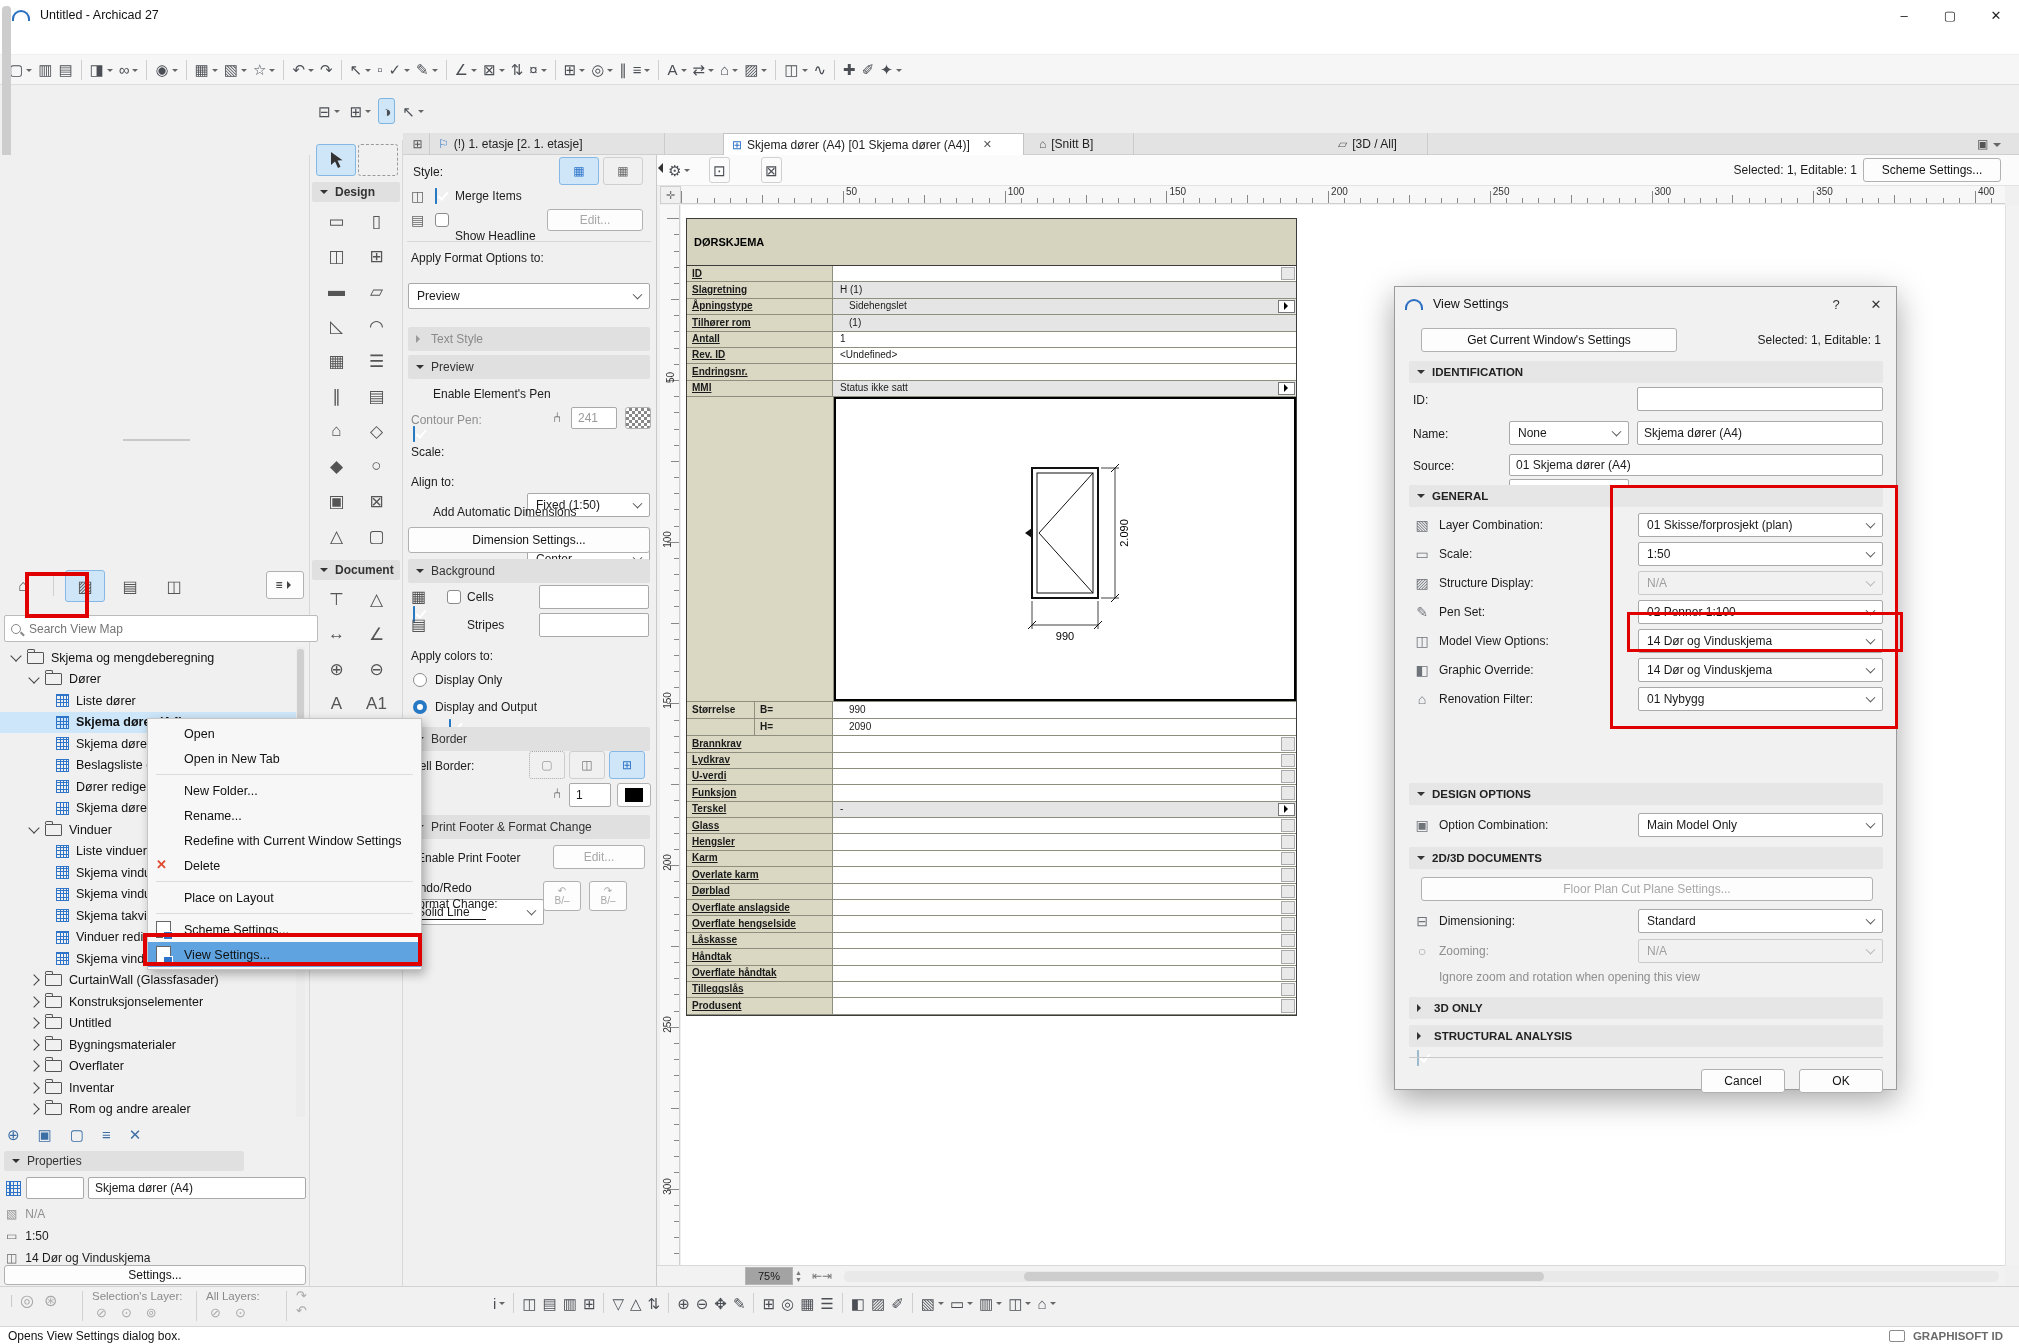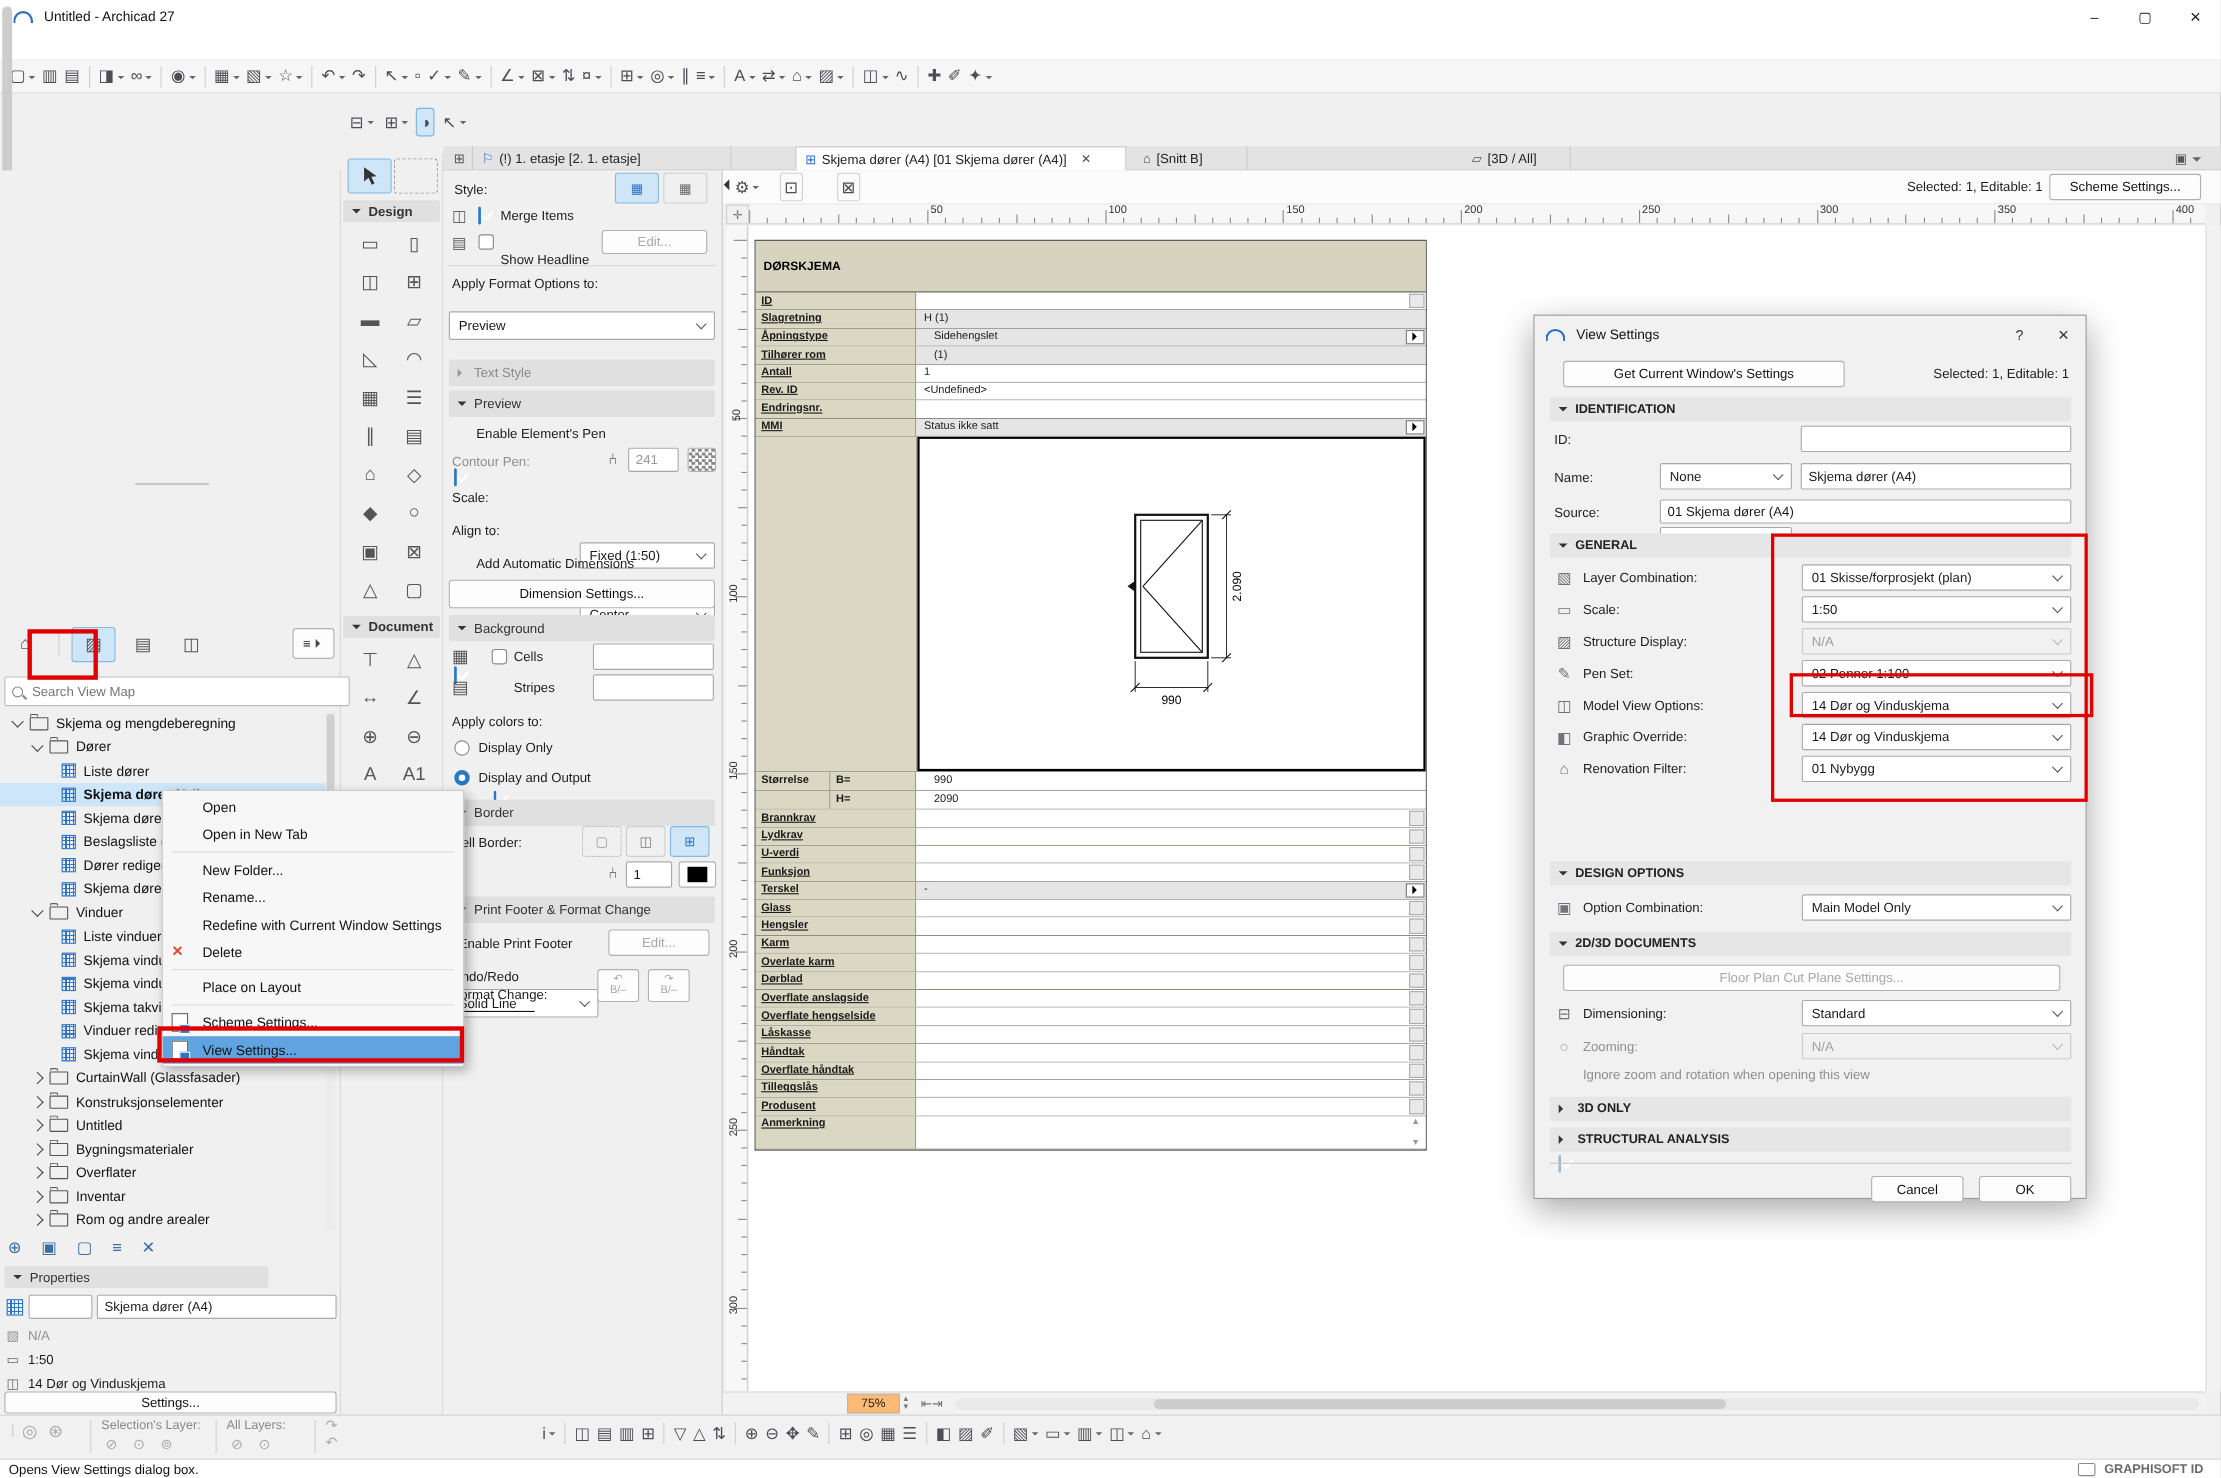--- a/index.html
+++ b/index.html
@@ -109,21 +109,21 @@
   #sched-preview .pl{width:146px;flex:none;background:#dad8c3;border-right:1px solid #8f8f80;}
   #sched-preview .pc{flex:1;border:2px solid #000;margin:0;}
   .sizerow{display:flex;height:17px;border-bottom:1px solid #8f8f80;box-sizing:border-box;}
   .sizerow .c1{width:68px;flex:none;background:#dad8c3;border-right:1px solid #8f8f80;font-size:10px;font-weight:bold;padding:2px 0 0 5px;box-sizing:border-box;}
   .sizerow .c2{width:78px;flex:none;background:#dad8c3;border-right:1px solid #8f8f80;font-size:10px;font-weight:bold;padding:2px 0 0 5px;box-sizing:border-box;}
   .sizerow .c3{flex:1;background:#fff;font-size:10px;padding:2px 0 0 16px;}
   
   #hscroll{left:657px;top:1265px;width:1348px;height:21px;background:#f2f2f2;border-top:1px solid #d9d9d9;display:flex;align-items:center;box-sizing:border-box;}
   #vscroll{left:2005px;top:205px;width:14px;height:1060px;background:#f2f2f2;border-left:1px solid #e0e0e0;box-sizing:border-box;}
   #vthumb{position:absolute;left:2px;top:6px;width:9px;height:260px;background:#cdcdcd;border-radius:4px;}
-  #zoombox{width:46px;height:16px;background:#fdba74;border:1px solid #b5b5b5;font-size:11px;display:flex;align-items:center;justify-content:center;margin-left:113px;}
+  #zoombox{width:46px;height:16px;background:#a3a3a3;border:1px solid #b5b5b5;font-size:11px;display:flex;align-items:center;justify-content:center;margin-left:88px;}
   #b-bar{left:0;top:1286px;width:2019px;height:40px;background:#f1f1f1;border-top:1px solid #d2d2d2;box-sizing:border-box;}
   #statusbar{left:0;top:1326px;width:2019px;height:18px;background:#fff;border-top:1px solid #d6d6d6;box-sizing:border-box;display:flex;align-items:center;font-size:12px;color:#111;padding-left:8px;}
   .ql-lbl{font-size:11.5px;color:#8a8a8a;}
   .ql-ic{color:#a9a9a9;font-size:13px;}
   
   #dlg{left:1394px;top:286px;width:503px;height:804px;background:#f1f1f1;border:1px solid #9a9a9a;box-shadow:0 10px 30px rgba(0,0,0,.35);z-index:60;box-sizing:border-box;}
   #dlg-title{height:34px;display:flex;align-items:center;}
   #dlg-title .txt{font-size:12.5px;color:#111;}
   .dlg-x{margin-left:auto;display:flex;}
   .dlg-x span{width:40px;height:34px;display:flex;align-items:center;justify-content:center;font-size:13px;color:#333;}
@@ -667,28 +667,20 @@
         <div class="srow">
         <span class="slabel">Tilleggslås</span>
         <span class="sval"></span>
         <span class="sctl spin"></span>
       </div>
         <div class="srow">
         <span class="slabel">Produsent</span>
         <span class="sval"></span>
         <span class="sctl spin"></span>
       </div>
-        <div class="srow" style="height: 30px;">
-        <span class="slabel">Anmerkning</span>
-        <span class="sval"></span>
-        <span class="sctl updown">
-            <span>▲</span>
-            <span>▼</span>
-          </span>
-      </div>
       </div>
   </div>
 
   <svg class="abs" style="left:1005px;top:455px;z-index:6;" width="150" height="200" viewBox="0 0 150 200">
     <rect x="27" y="13" width="66" height="130" fill="#fff" stroke="#111" stroke-width="2"></rect>
     <rect x="32" y="18" width="56" height="120" fill="none" stroke="#111" stroke-width="1"></rect>
     <line x1="88" y1="18" x2="34" y2="78" stroke="#111" stroke-width="1"></line>
     <line x1="88" y1="138" x2="34" y2="78" stroke="#111" stroke-width="1"></line>
     <polygon points="27,73 20,78 27,83" fill="#111"></polygon>
     <line x1="96" y1="13" x2="114" y2="13" stroke="#111" stroke-width="0.8"></line>

